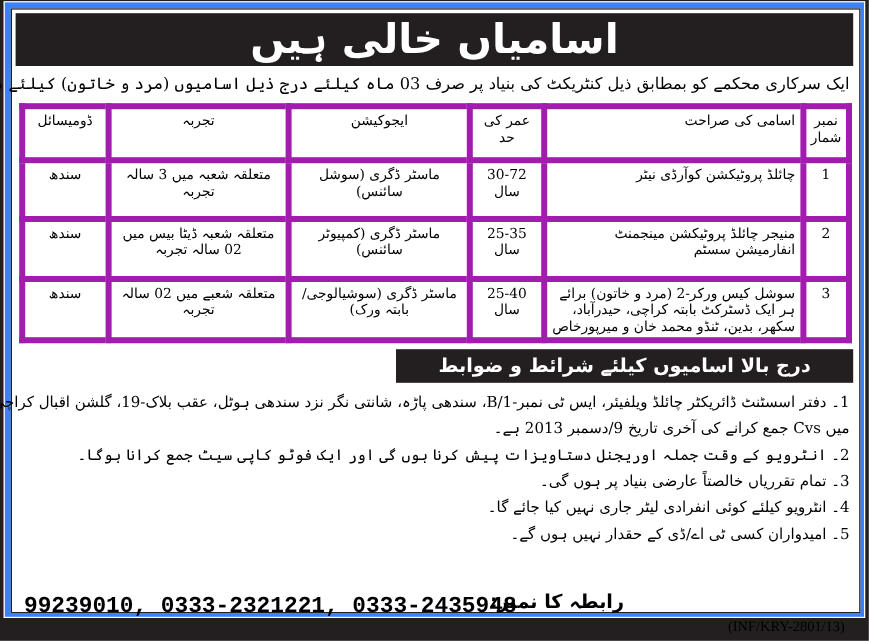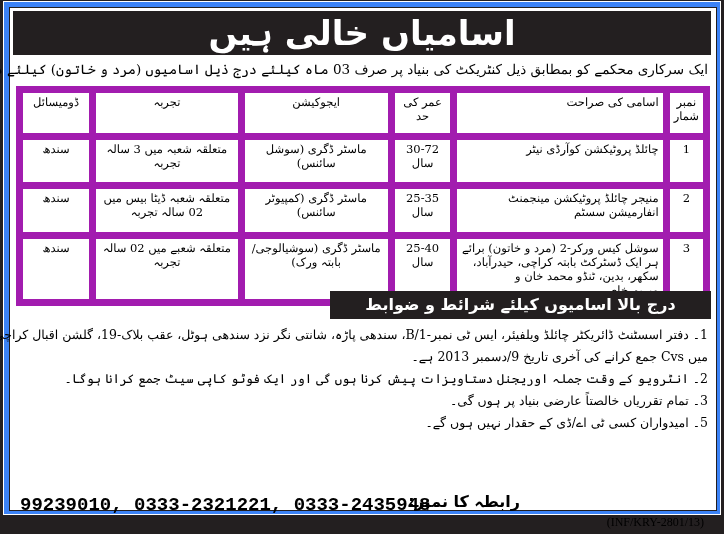--- a/index.html
+++ b/index.html
@@ -2,21 +2,21 @@
 <html><head>
 <meta charset="utf-8">
 <style>
   html, body { margin:0; padding:0; }
   body { width:724px; height:534px; background:#231f20; overflow:hidden; font-family:"DejaVu Sans", sans-serif; }
   .frame { position:absolute; left:3px; top:1px; width:716px; height:512px; background:#3b82f6; border:1px solid #fff; }
   .inner { position:absolute; left:5px; top:5px; width:706px; height:502px; border:1.5px solid #231f20; background:#fff; }
   .banner { position:absolute; left:3px; top:3px; width:698px; height:44px; background:#231f20; color:#fff; text-align:center; font-size:34px; font-weight:bold; line-height:44px; direction:rtl; }
   .intro { position:absolute; right:8px; top:53px; width:690px; direction:rtl; font-size:13.5px; font-family:"DejaVu Serif", serif; white-space:nowrap; }
   table.jobs { position:absolute; left:6px; top:78px; width:694px; border-collapse:collapse; direction:rtl; font-family:"DejaVu Serif", serif; font-size:11.5px; }
-  table.jobs td, table.jobs th { border:7px solid #a21caf; vertical-align:top; padding:2px 4px; font-weight:normal; }
+  table.jobs td, table.jobs th { border:5px solid #a21caf; vertical-align:top; padding:2px 4px; font-weight:normal; }
   table.jobs th { height:36px; }
   .c-no { width:20px; text-align:center; }
   .c-post { width:220px; text-align:right; }
   .c-age { width:52px; text-align:center; }
   .c-edu { width:146px; text-align:center; }
   .c-exp { width:150px; text-align:center; }
   .c-dom { width:60px; text-align:center; }
   td.c-post { padding-top:8px; }
   .subhead { position:absolute; left:320px; top:283px; width:381px; height:28px; background:#231f20; color:#fff; font-size:16px; font-weight:bold; text-align:center; line-height:28px; direction:rtl; }
   .conds { position:absolute; right:8px; top:316px; width:690px; direction:rtl; font-family:"DejaVu Serif", serif; font-size:12.5px; line-height:22px; }
@@ -71,20 +71,21 @@
     </tbody>
       </table>
 
     <div class="subhead">درج بالا اسامیوں کیلئے شرائط و ضوابط</div>
 
     <div class="conds">
       <div>1۔ دفتر اسسٹنٹ ڈائریکٹر چائلڈ ویلفیئر، ایس ٹی نمبر-1/B، سندھی پاڑہ، شانتی نگر نزد سندھی ہوٹل، عقب بلاک-19، گلشن اقبال کراچی</div>
       <div>میں Cvs جمع کرانے کی آخری تاریخ 9/دسمبر 2013 ہے۔</div>
       <div>2۔ انٹرویو کے وقت جملہ اوریجنل دستاویزات پیش کرنا ہوں گی اور ایک فوٹو کاپی سیٹ جمع کرانا ہوگا۔</div>
       <div>3۔ تمام تقرریاں خالصتاً عارضی بنیاد پر ہوں گی۔</div>
+      <div>4۔ انٹرویو کیلئے کوئی انفرادی لیٹر جاری نہیں کیا جائے گا۔</div>
       <div>5۔ امیدواران کسی ٹی اے/ڈی کے حقدار نہیں ہوں گے۔</div>
     </div>
 
     <div class="contact">
       <span class="contact-label">رابطہ کا نمبر:</span>
       <span class="contact-nums">99239010, 0333-2321221, 0333-2435948</span>
     </div>
     <div class="ref">(INF/KRY-2801/13)</div>
   </div>
 </div>

